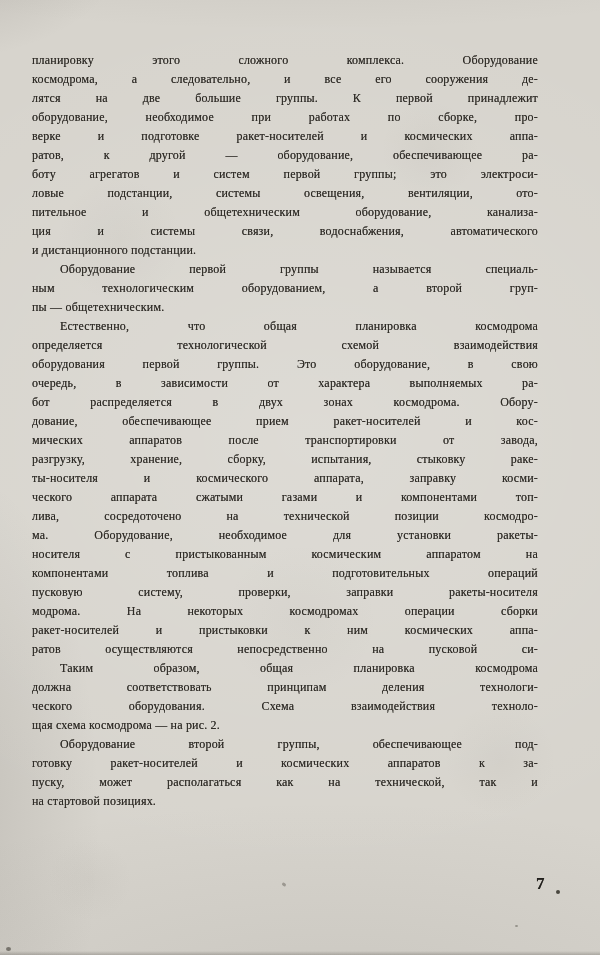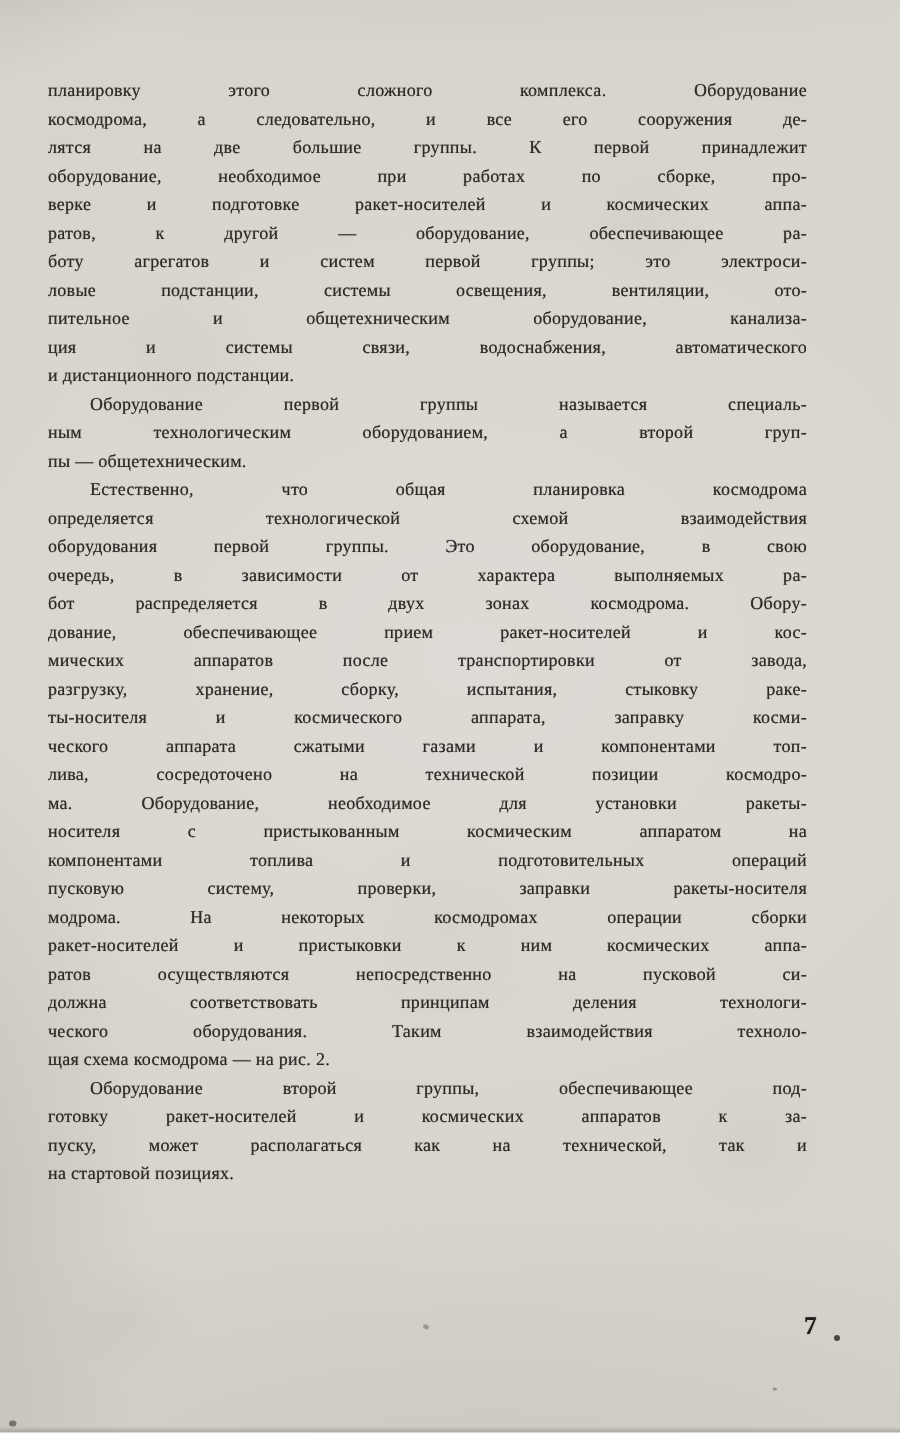--- a/index.html
+++ b/index.html
@@ -118,22 +118,23 @@
       <div class="line">ты-носителя и космического аппарата, заправку косми-</div>
       <div class="line">ческого аппарата сжатыми газами и компонентами топ-</div>
       <div class="line">лива, сосредоточено на технической позиции космодро-</div>
       <div class="line">ма. Оборудование, необходимое для установки ракеты-</div>
       <div class="line">носителя с пристыкованным космическим аппаратом на</div>
       <div class="line">компонентами топлива и подготовительных операций</div>
       <div class="line">пусковую систему, проверки, заправки ракеты-носителя</div>
       <div class="line">модрома. На некоторых космодромах операции сборки</div>
       <div class="line">ракет-носителей и пристыковки к ним космических аппа-</div>
       <div class="line">ратов осуществляются непосредственно на пусковой си-</div>
+      <div class="line ind">Таким  образом,  общая  планировка  космодрома</div>
       <div class="line">должна соответствовать принципам деления технологи-</div>
-      <div class="line">ческого оборудования. Таким взаимодействия  техноло-</div>
+      <div class="line">ческого оборудования. Схема взаимодействия  техноло-</div>
       <div class="line noj">щая схема космодрома — на рис. 2.</div>
       <div class="line ind">Оборудование второй группы, обеспечивающее под-</div>
       <div class="line">готовку ракет-носителей и космических аппаратов к за-</div>
       <div class="line">пуску, может располагаться как на технической, так и</div>
       <div class="line noj">на стартовой позициях.</div>
     </div>
   <div class="page-number">7</div>
   <div class="speck s1"></div>
   <div class="speck s2"></div>
   <div class="speck s3"></div>

